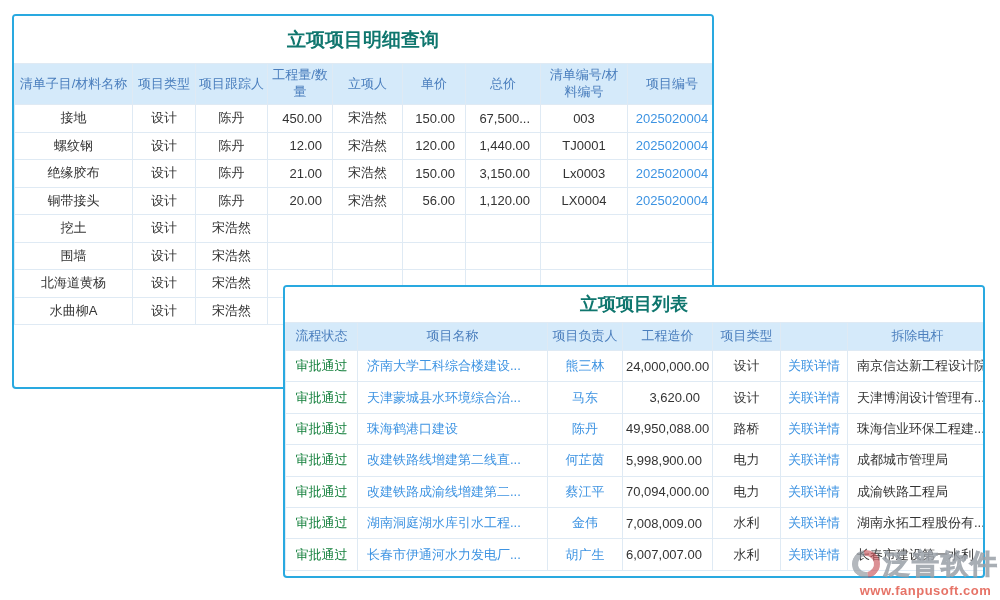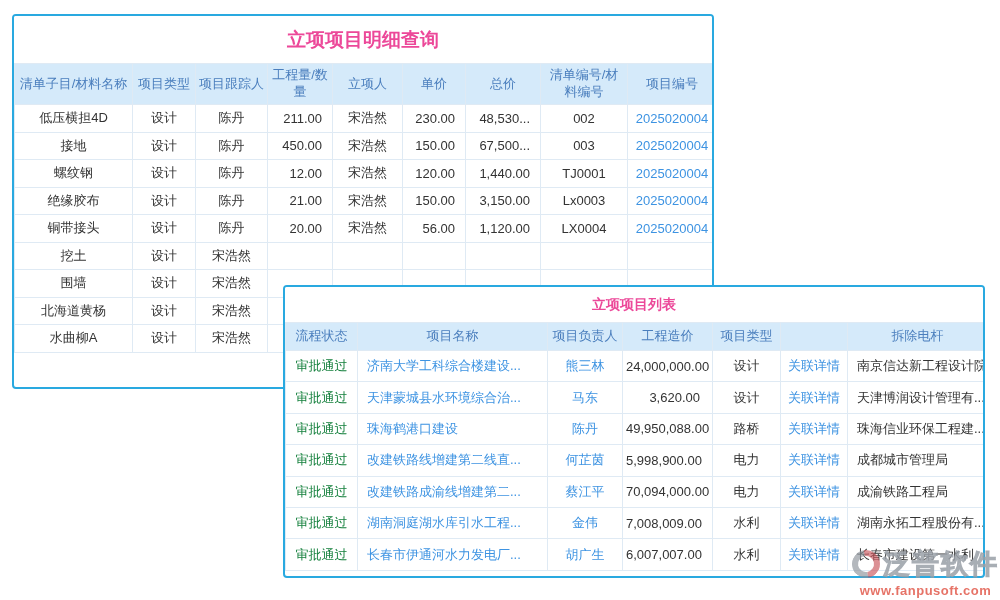--- a/index.html
+++ b/index.html
@@ -16,25 +16,25 @@
     border: 2px solid #29a9e0;
     border-radius: 4px;
     overflow: hidden;
   }
   #panel1 { left: 12px; top: 14px; width: 702px; height: 375px; z-index: 1; }
   #panel2 { left: 283px; top: 285px; width: 702px; height: 293px; z-index: 2; }
   .panel-title {
     width: 100%;
     text-align: center;
     font-weight: bold;
-    color: #ec4899;
+    color: #0f766e;
     background: #ffffff;
   }
   #panel1 .panel-title { height: 47px; line-height: 47px; font-size: 19px; }
-  #panel2 .panel-title { height: 35px; line-height: 35px; font-size: 14px; }
+  #panel2 .panel-title { height: 35px; line-height: 35px; font-size: 18px; }
   table {
     width: 100%;
     border-collapse: collapse;
     table-layout: fixed;
   }
   th, td {
     border: 1px solid #dfeaf4;
     font-size: 13px;
     text-align: center;
     white-space: nowrap;
@@ -125,31 +125,20 @@
           <th>工程量/数量</th>
           <th>立项人</th>
           <th>单价</th>
           <th>总价</th>
           <th>清单编号/材料编号</th>
           <th>项目编号</th>
         </tr>
     </thead>
     <tbody>
 
-        <tr>
-          <td>低压横担4D</td>
-          <td>设计</td>
-          <td>陈丹</td>
-          <td>211.00</td>
-          <td>宋浩然</td>
-          <td>230.00</td>
-          <td>48,530...</td>
-          <td>002</td>
-          <td><a class="link">2025020004</a></td>
-        </tr>
 
         <tr>
           <td>接地</td>
           <td>设计</td>
           <td>陈丹</td>
           <td>450.00</td>
           <td>宋浩然</td>
           <td>150.00</td>
           <td>67,500...</td>
           <td>003</td>

